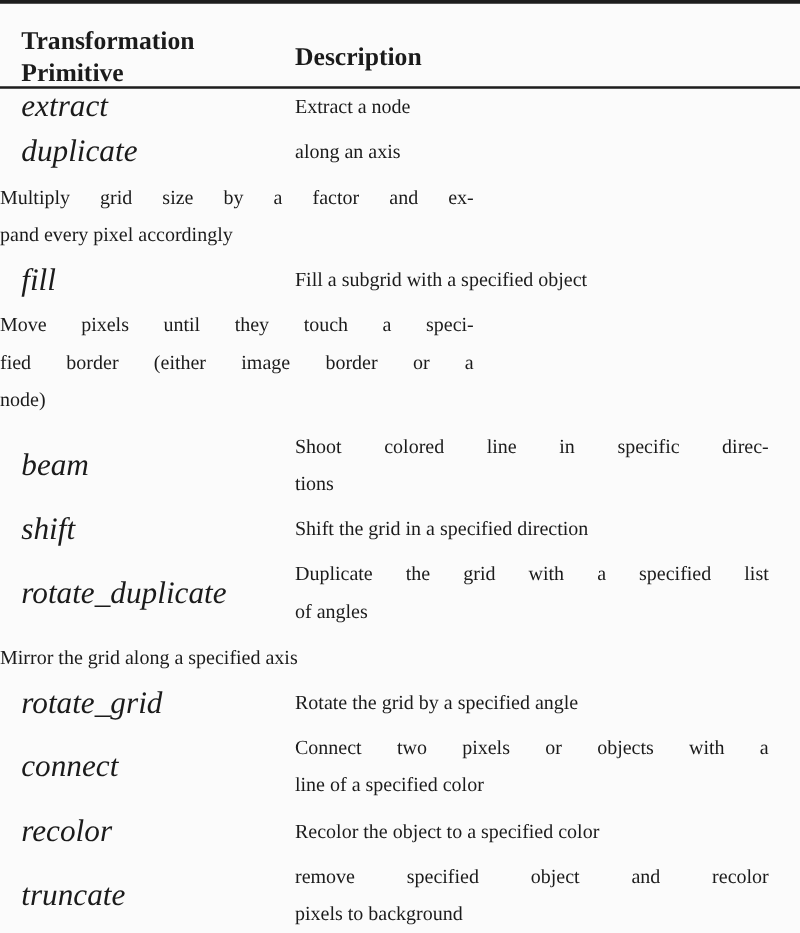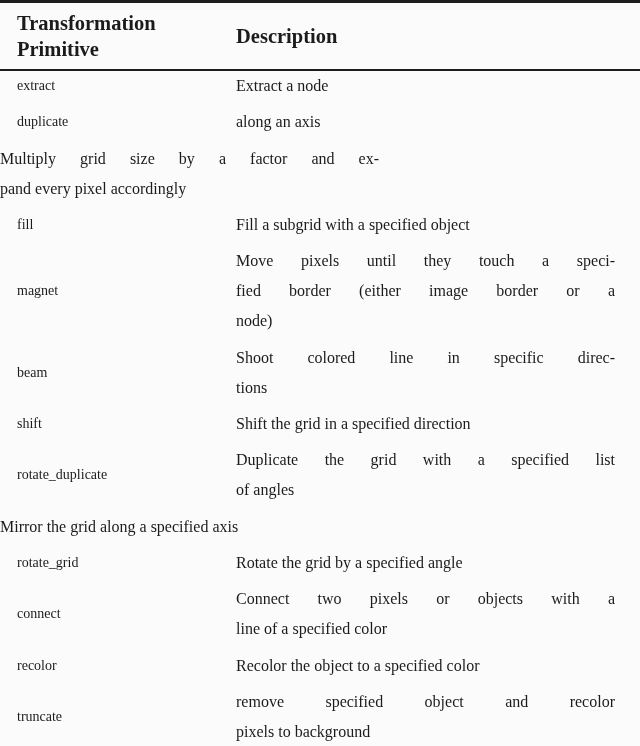--- a/index.html
+++ b/index.html
@@ -20,21 +20,22 @@
     background: #1d1d1d;
     width: 640px;
   }
   .rule-top    { height: 3px; }
   .rule-mid    { height: 2px; }
   .rule-bottom { height: 3px; }
 
   .header-row {
     display: flex;
     align-items: center;
-    height: 66px;
+    height: 46px;
+    margin-top: 20px;
   }
   .header-cell {
     font-weight: bold;
     font-size: 20.5px;
     line-height: 26px;
   }
 
   .col1 {
     flex: 0 0 auto;
     width: 219px;
@@ -49,23 +50,24 @@
     height: 676px;
     display: flex;
     flex-direction: column;
     justify-content: space-between;
   }
   .row {
     display: flex;
     align-items: center;
   }
   .primitive {
-    font-size: 14px;
+    font-size: 25px;
     line-height: 30px;
     white-space: nowrap;
+    font-style: italic;
   }
   .desc {
     font-size: 16px;
   }
   .desc-line {
     line-height: 30px;
     text-align: justify;
     text-align-last: justify;
     white-space: nowrap;
   }
@@ -108,21 +110,20 @@
           <div class="desc-line last">pand every pixel accordingly</div>
         </div>
       </div>
       <div class="row">
         <div class="col1 primitive">fill</div>
         <div class="col2 desc">
           <div class="desc-line last">Fill a subgrid with a specified object</div>
         </div>
       </div>
       <div class="row">
-        <div class="col1 primitive">magnet</div>
         <div class="col2 desc">
           <div class="desc-line">Move pixels until they touch a speci-</div>
           <div class="desc-line">fied border (either image border or a</div>
           <div class="desc-line last">node)</div>
         </div>
       </div>
       <div class="row">
         <div class="col1 primitive">beam</div>
         <div class="col2 desc">
           <div class="desc-line">Shoot colored line in specific direc-</div>

